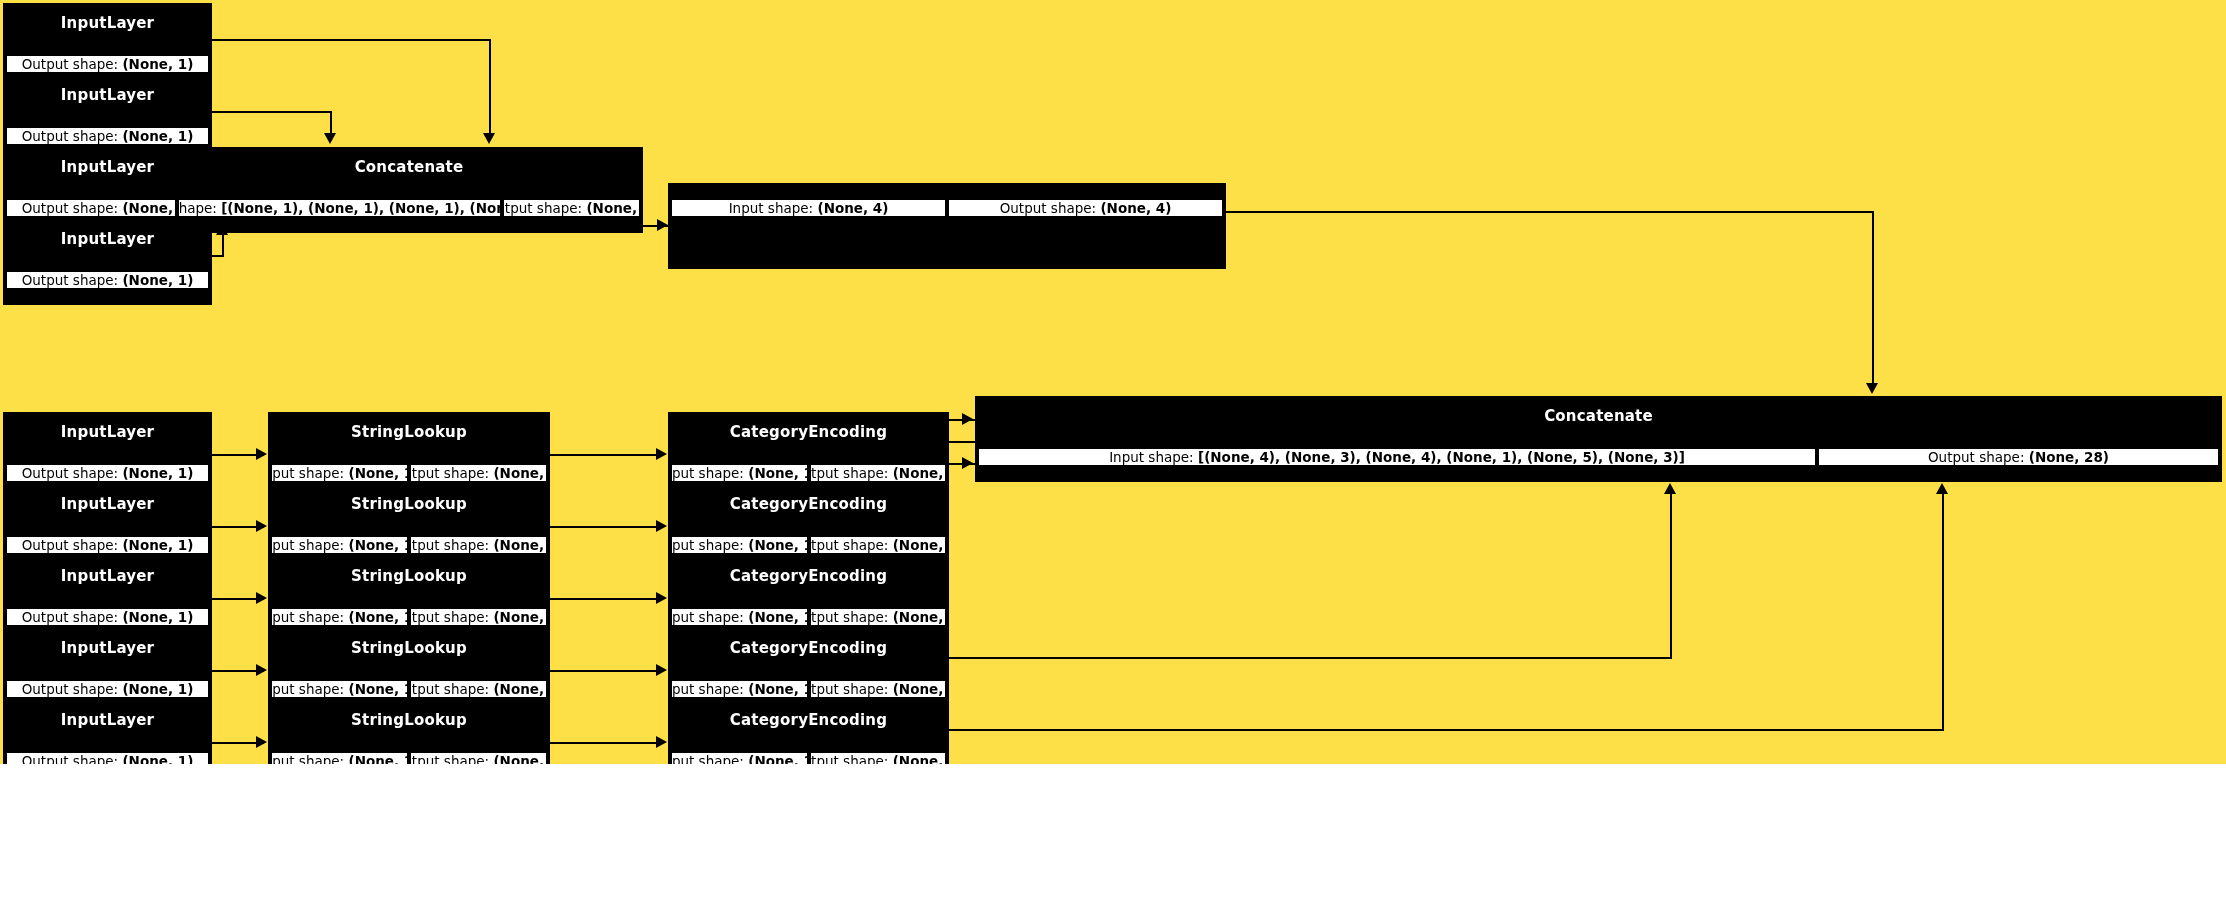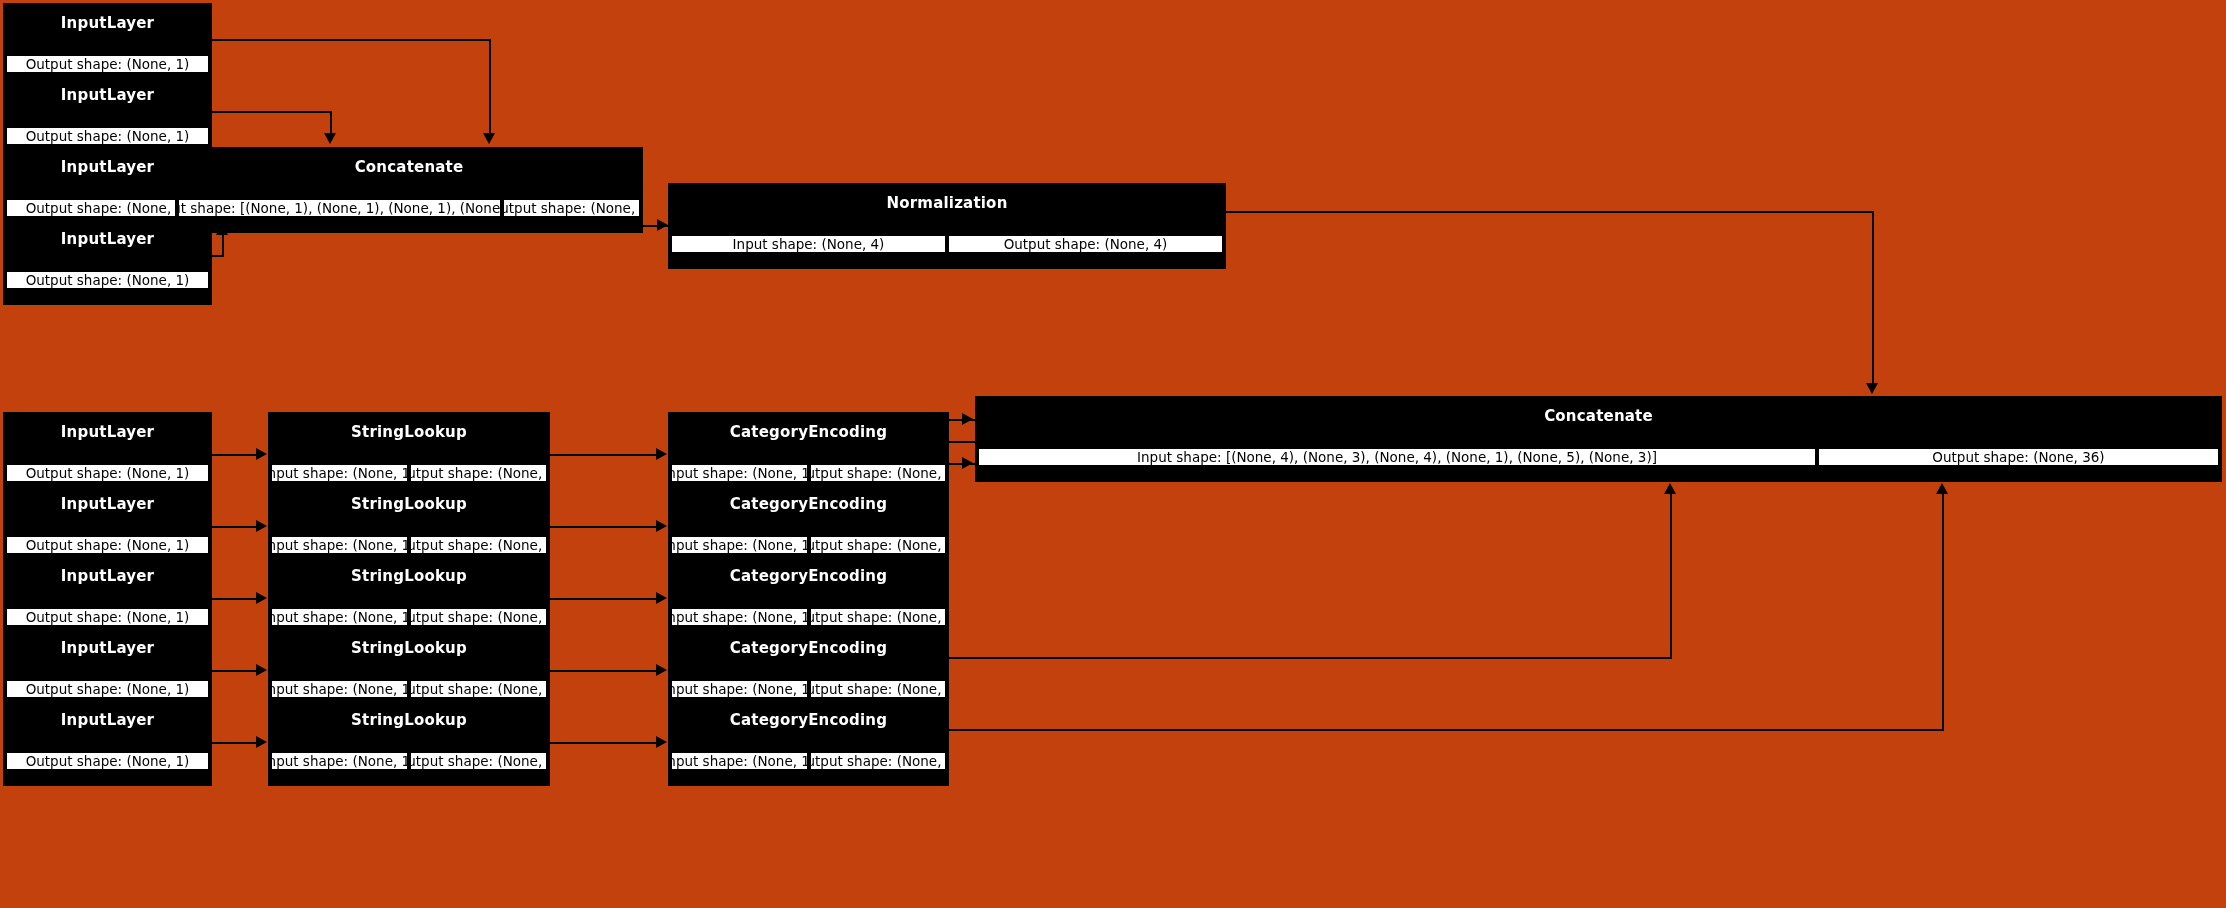--- a/index.html
+++ b/index.html
@@ -1,38 +1,38 @@
 <!DOCTYPE html>
 <html><head>
 <meta charset="utf-8">
 <style>
   html,body{margin:0;padding:0;background:#ffffff;}
   body{font-family:"DejaVu Sans","Liberation Sans",sans-serif;}
-  #canvas{position:relative;width:2226px;height:908px;background:#c2410c;overflow:hidden;}
+  #canvas{position:relative;width:2226px;height:764px;background:#fde047;overflow:hidden;}
 
   
   .node{position:absolute;box-sizing:border-box;border:2px solid #000;background:#000;}
   .node .title{
     box-sizing:border-box;width:100%;background:#000;color:#fff;
     font-weight:bold;text-align:center;letter-spacing:.2px;
     display:flex;align-items:center;justify-content:center;
   }
   .node .shapes{
     box-sizing:border-box;width:100%;background:#000;
     display:flex;flex-direction:row;align-items:center;
   }
   .cell{
     box-sizing:border-box;background:#fff;color:#000;
     display:flex;align-items:center;justify-content:center;
     white-space:nowrap;overflow:hidden;
     border:2px solid #000;
     margin:0;
   }
   .cell .lbl{font-weight:normal;}
-  .cell .val{font-weight:normal;}
+  .cell .val{font-weight:bold;}
   .cell.full{flex:1 1 100%;}
   .cell.half{flex:1 1 50%;}
 
   
   .sz-in  .title{height:36px;font-size:15px;}
   .sz-in  .shapes{height:46px;padding:0;}
   .sz-in  .cell{font-size:13.5px;}
 
   .sz-mid .title{height:36px;font-size:15px;}
   .sz-mid .shapes{height:46px;}
@@ -143,21 +143,20 @@
       <div class="cell" style="flex:0 0 325px;">
         <span class="lbl">Input shape:</span>&nbsp;<span class="val">[(None, 1), (None, 1), (None, 1), (None, 1)]</span>
       </div>
       <div class="cell" style="flex:1 1 auto;">
         <span class="lbl">Output shape:</span>&nbsp;<span class="val">(None, 4)</span>
       </div>
     </div>
   </div>
 
   <div class="node sz-mid" style="left:668px;top:183px;width:558px;height:86px;">
-    <div class="title">Normalization</div>
     <div class="shapes">
       <div class="cell half">
         <span class="lbl">Input shape:</span>&nbsp;<span class="val">(None, 4)</span>
       </div>
       <div class="cell half">
         <span class="lbl">Output shape:</span>&nbsp;<span class="val">(None, 4)</span>
       </div>
     </div>
   </div>
 
@@ -281,21 +280,21 @@
     </div>
   </div>
 
   <div class="node sz-wide" style="left:975px;top:396px;width:1247px;height:86px;">
     <div class="title">Concatenate</div>
     <div class="shapes">
       <div class="cell" style="flex:0 0 840px;">
         <span class="lbl">Input shape:</span>&nbsp;<span class="val">[(None, 4), (None, 3), (None, 4), (None, 1), (None, 5), (None, 3)]</span>
       </div>
       <div class="cell" style="flex:1 1 auto;">
-        <span class="lbl">Output shape:</span>&nbsp;<span class="val">(None, 36)</span>
+        <span class="lbl">Output shape:</span>&nbsp;<span class="val">(None, 28)</span>
       </div>
     </div>
   </div>
 
   <div class="edge h" style="left:212px;top:39px;width:279px;"></div>
   <div class="edge v" style="left:489px;top:39px;height:96px;"></div>
   <div class="arrow down" style="left:483px;top:133px;"></div>
 
   <div class="edge h" style="left:212px;top:111px;width:120px;"></div>
   <div class="edge v" style="left:330px;top:111px;height:24px;"></div>

